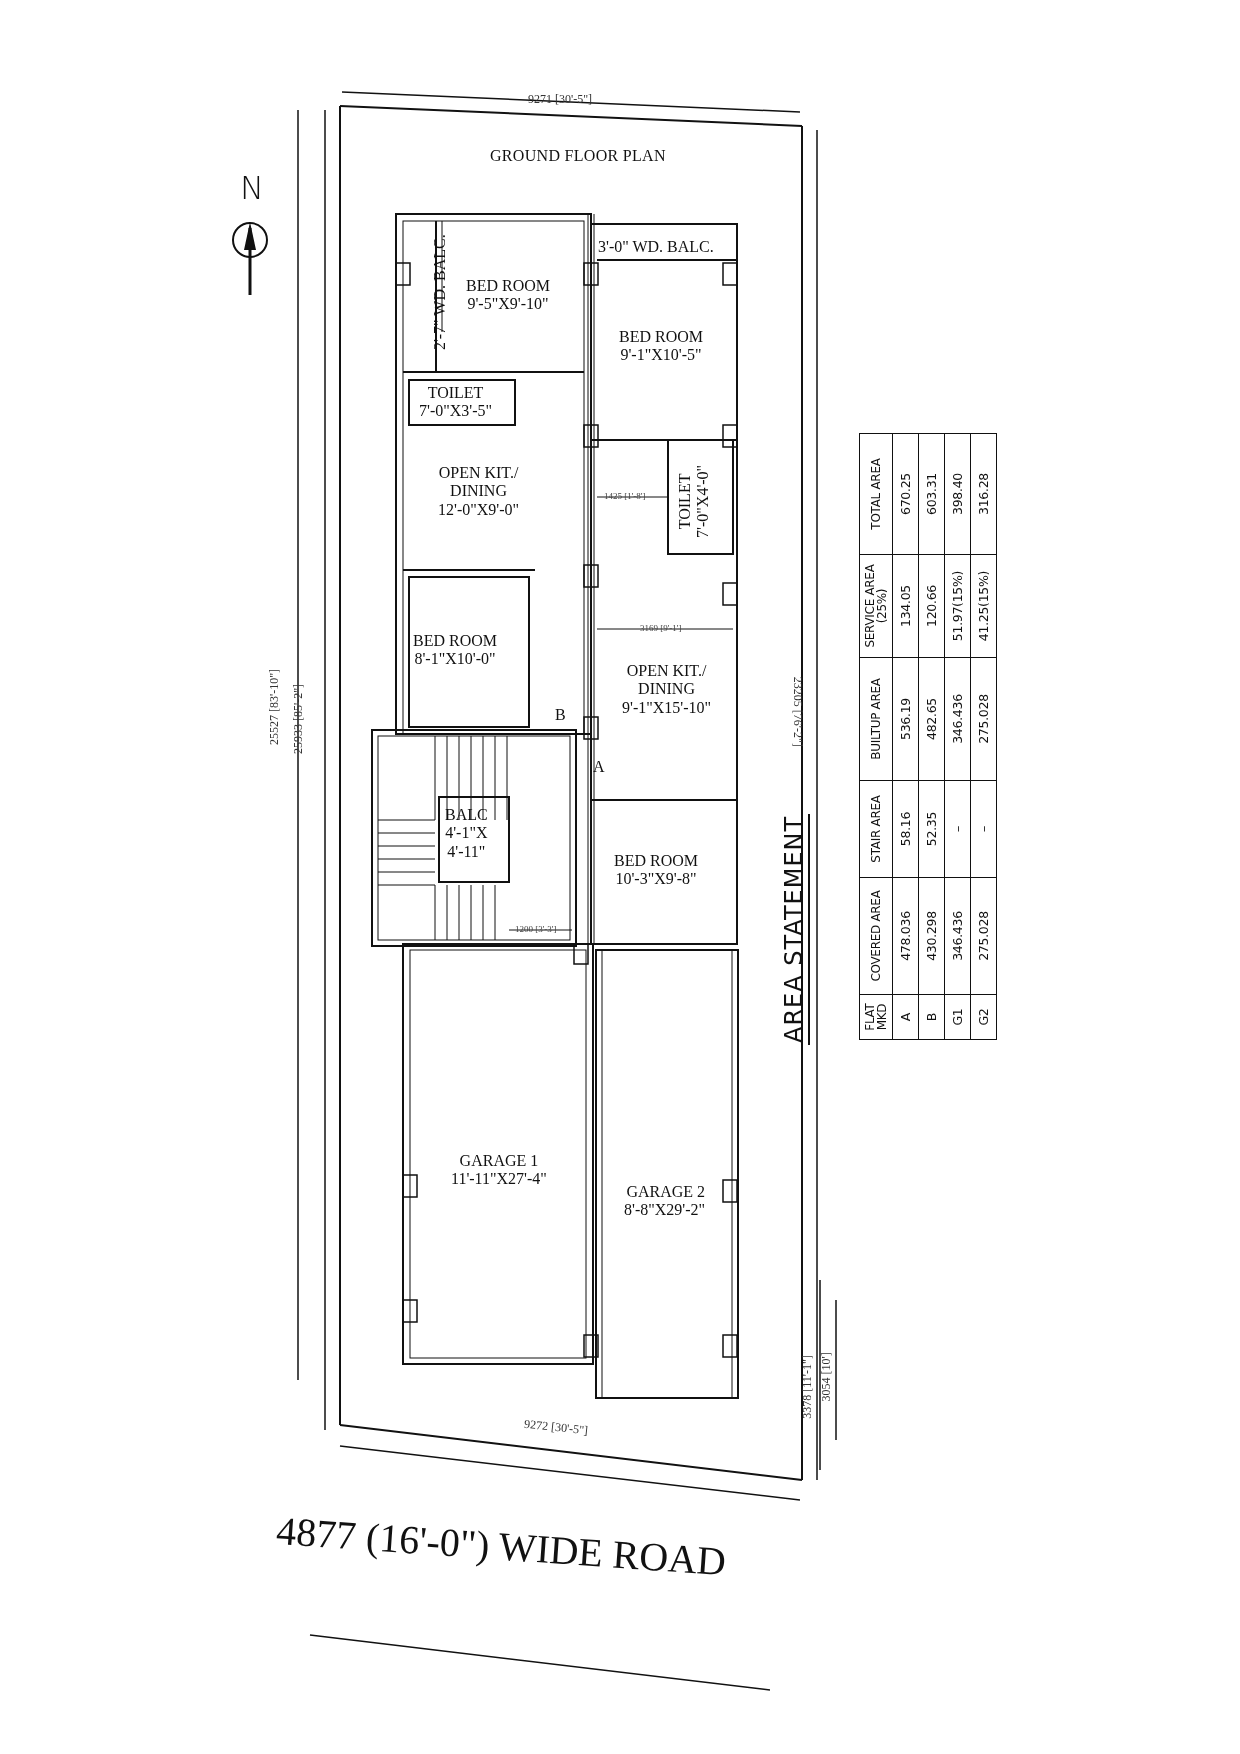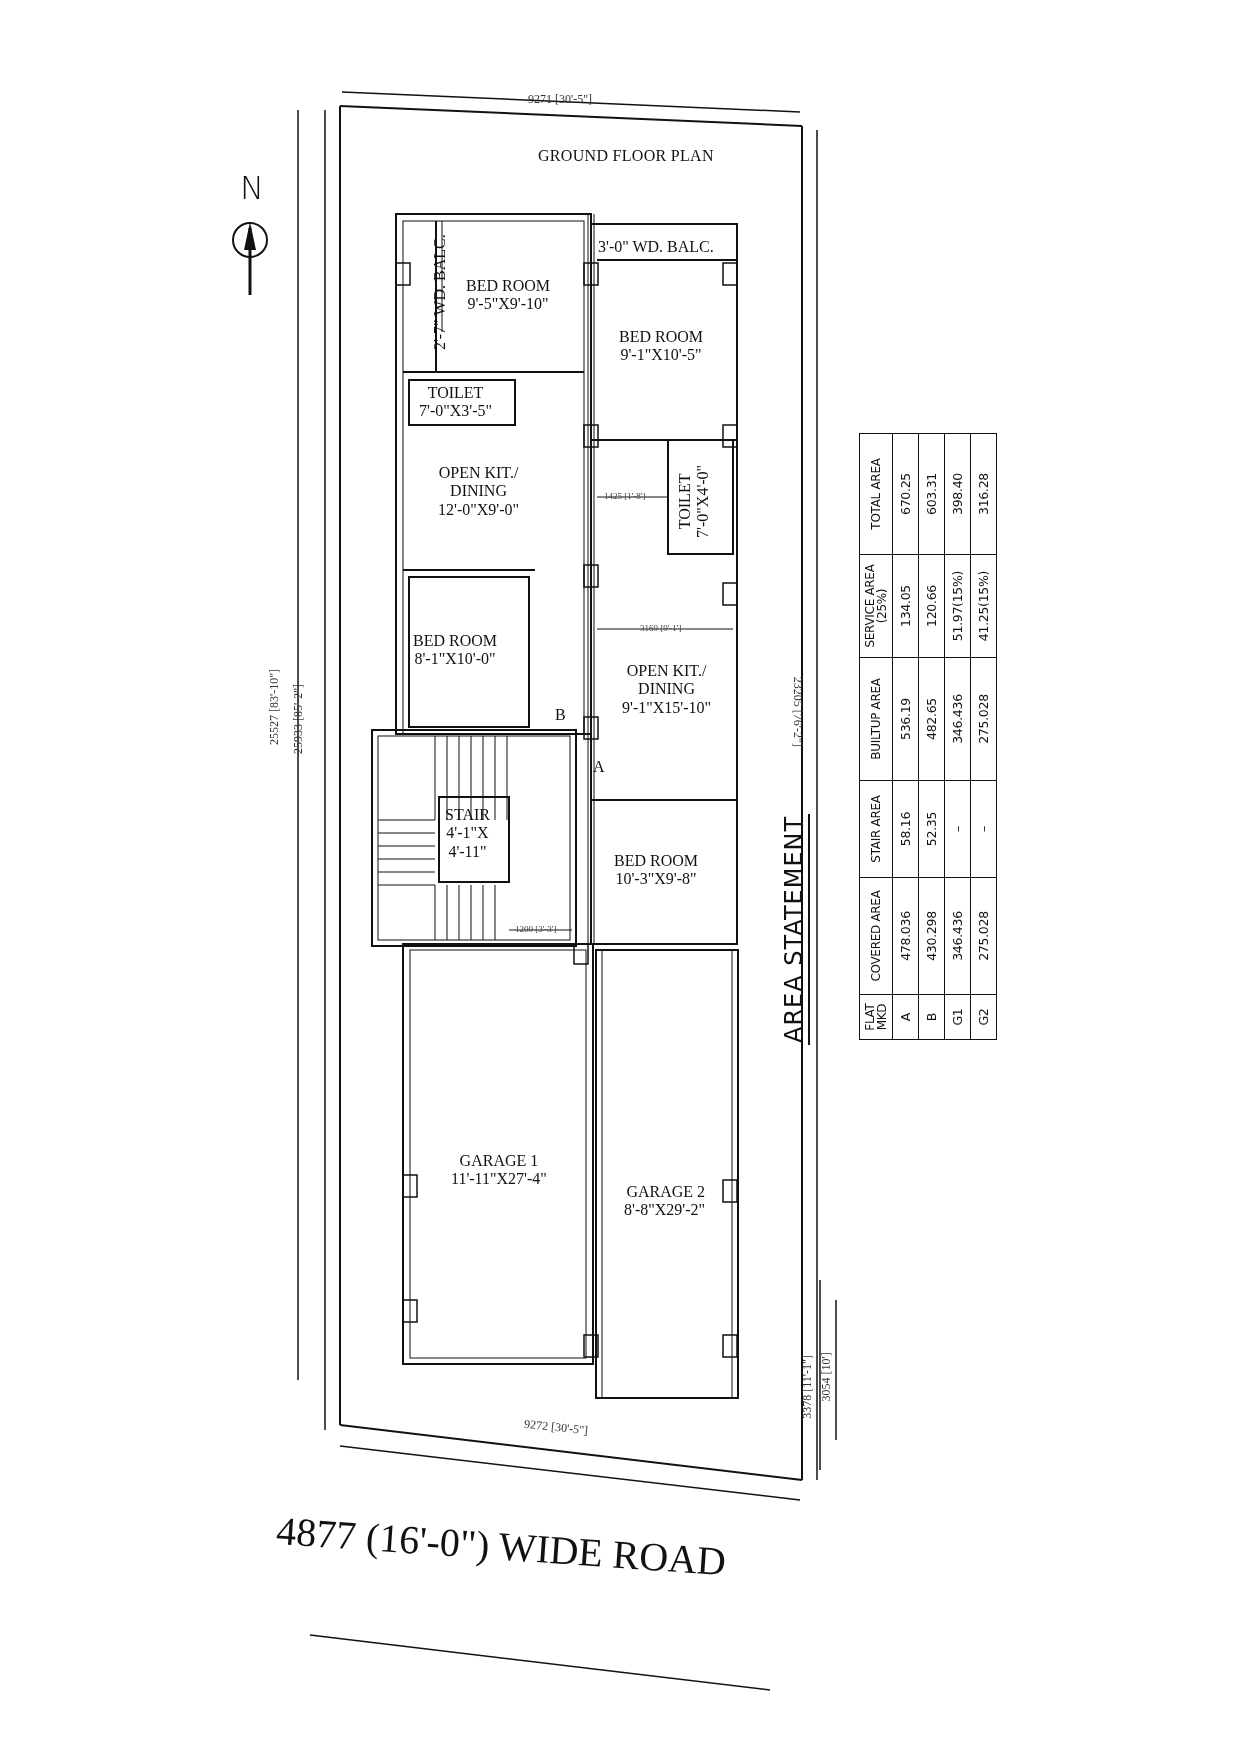--- a/index.html
+++ b/index.html
@@ -1,20 +1,20 @@
 <!DOCTYPE html>
 <html><head>
 <meta charset="utf-8">
 <style>
   html,body{margin:0;padding:0;background:#fff;}
   body{width:1240px;height:1754px;position:relative;overflow:hidden;font-family:"Liberation Serif","DejaVu Serif",serif;color:#111;}
   svg{position:absolute;left:0;top:0;}
   .t{position:absolute;white-space:nowrap;font-family:"Liberation Serif","DejaVu Serif",serif;color:#111;text-align:center;line-height:1.15;}
   .room{font-size:16px;}
-  .title{font-size:16px;letter-spacing:.3px;margin-left:48px;}
+  .title{font-size:16px;letter-spacing:.3px;}
   .dim{font-size:12px;color:#333;}
   .dimsm{font-size:9px;color:#444;}
   .road{font-size:40px;transform:rotate(4deg);transform-origin:left top;}
   .rot{transform:rotate(-90deg);transform-origin:center center;}
   .rot90{transform:rotate(90deg);transform-origin:center center;}
   .tbl-wrap{position:absolute;left:859px;top:433px;width:138px;height:607px;}
   .tbl{position:absolute;left:0;top:0;width:607px;height:138px;transform-origin:0 0;transform:translate(0,607px) rotate(-90deg);
        border-collapse:collapse;font-family:"DejaVu Sans","Liberation Sans",sans-serif;font-size:12.5px;}
   .tbl td,.tbl th{border:1.5px solid #111;text-align:center;padding:0 2px;font-weight:normal;height:22px;letter-spacing:-.3px;}
   .tbl th{font-size:12px;line-height:1.0;height:28px;}
@@ -162,21 +162,21 @@
 <div class="t room rot" style="left:658px;top:483px;">
     <div>TOILET</div>
     <div>7'-0"X4'-0"</div>
   </div>
 <div class="t room" style="left:413px;top:632px;">
     <div>BED ROOM</div>
     <div>8'-1"X10'-0"</div>
   </div>
 <div class="t room" style="left:622px;top:662px;white-space:pre-line;"><div>OPEN KIT./
 DINING</div><div>9'-1"X15'-10"</div></div>
-<div class="t room" style="left:445px;top:806px;white-space:pre-line;"><div>STAIR</div><div>4'-1"X
+<div class="t room" style="left:445px;top:806px;white-space:pre-line;"><div>BALC</div><div>4'-1"X
 4'-11"</div></div>
 <div class="t room" style="left:614px;top:852px;">
     <div>BED ROOM</div>
     <div>10'-3"X9'-8"</div>
   </div>
 <div class="t room" style="left:451px;top:1152px;text-align:center;">
     <div>GARAGE 1</div>
     <div>11'-11"X27'-4"</div>
   </div>
 <div class="t room" style="left:624px;top:1183px;text-align:right;">

